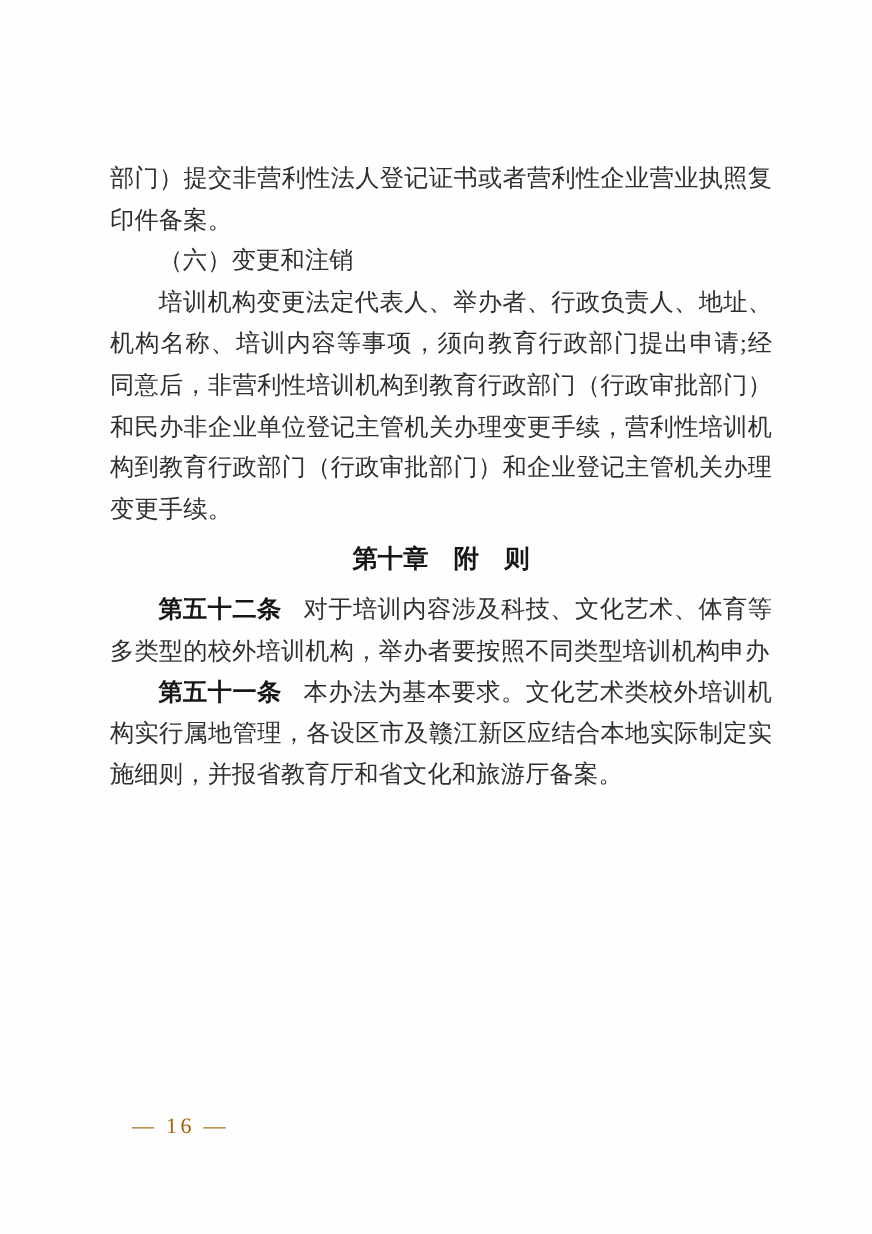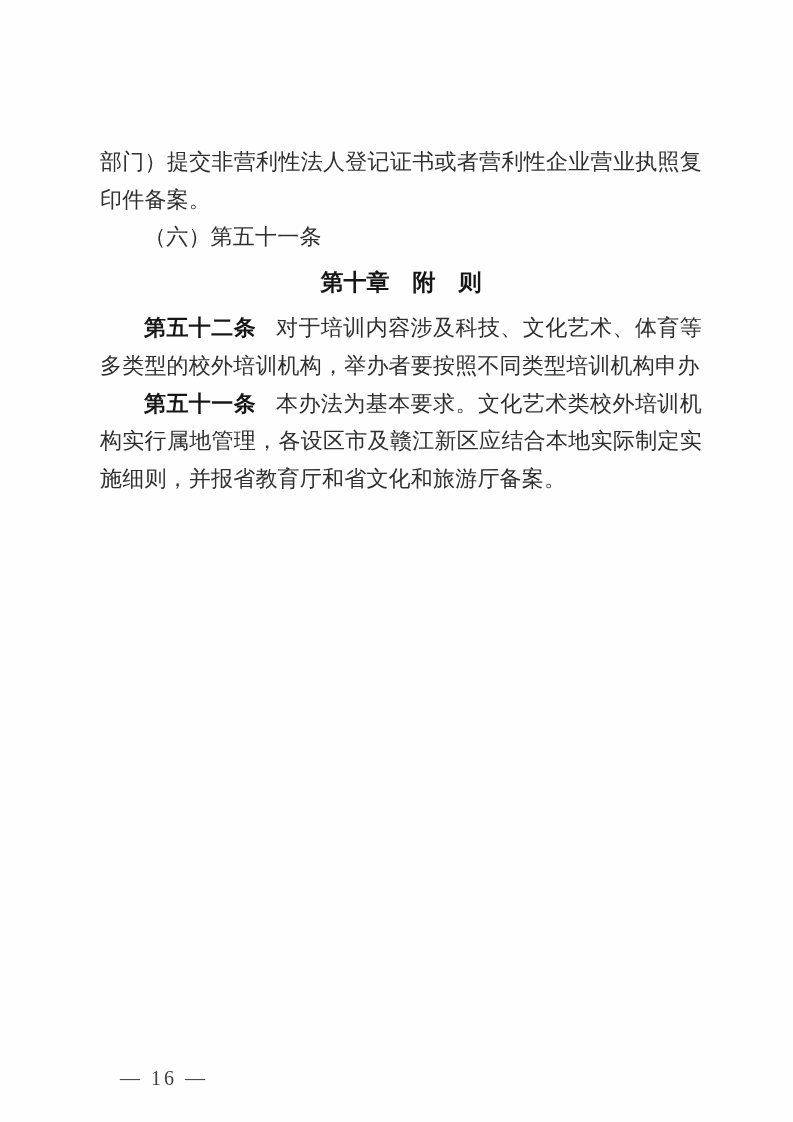--- a/index.html
+++ b/index.html
@@ -45,34 +45,35 @@
   }
   .lead {
     font-weight: bold;
     color: #161616;
     margin-right: 0.9em;
     font-family: "Liberation Sans", "DejaVu Sans", sans-serif;
   }
   .footer {
     position: absolute;
     left: 120px;
-    top: 1062px;
+    top: 1008px;
     font-size: 20px;
     line-height: 32px;
-    color: #404040;
+    color: #a16207;
     letter-spacing: 3px;
   }
 </style>
 </head>
 <body>
 
 <div class="page">
   <div class="text-block">
       <p class="para no-indent">部门）提交非营利性法人登记证书或者营利性企业营业执照复印件备案。</p>
-      <p class="para">（六）第五十一条</p>
+      <p class="para">（六）变更和注销</p>
+      <p class="para">培训机构变更法定代表人、举办者、行政负责人、地址、机构名称、培训内容等事项，须向教育行政部门提出申请;经同意后，非营利性培训机构到教育行政部门（行政审批部门）和民办非企业单位登记主管机关办理变更手续，营利性培训机构到教育行政部门（行政审批部门）和企业登记主管机关办理变更手续。</p>
       <p class="heading">第十章　附　则</p>
       <p class="para"><b class="lead">第五十二条</b>对于培训内容涉及科技、文化艺术、体育等多类型的校外培训机构，举办者要按照不同类型培训机构申办</p>
       <p class="para"><b class="lead">第五十一条</b>本办法为基本要求。文化艺术类校外培训机构实行属地管理，各设区市及赣江新区应结合本地实际制定实施细则，并报省教育厅和省文化和旅游厅备案。</p>
     </div>
   <div class="footer">
     <span>— 16 —</span>
   </div>
 </div>
 
 </body></html>

